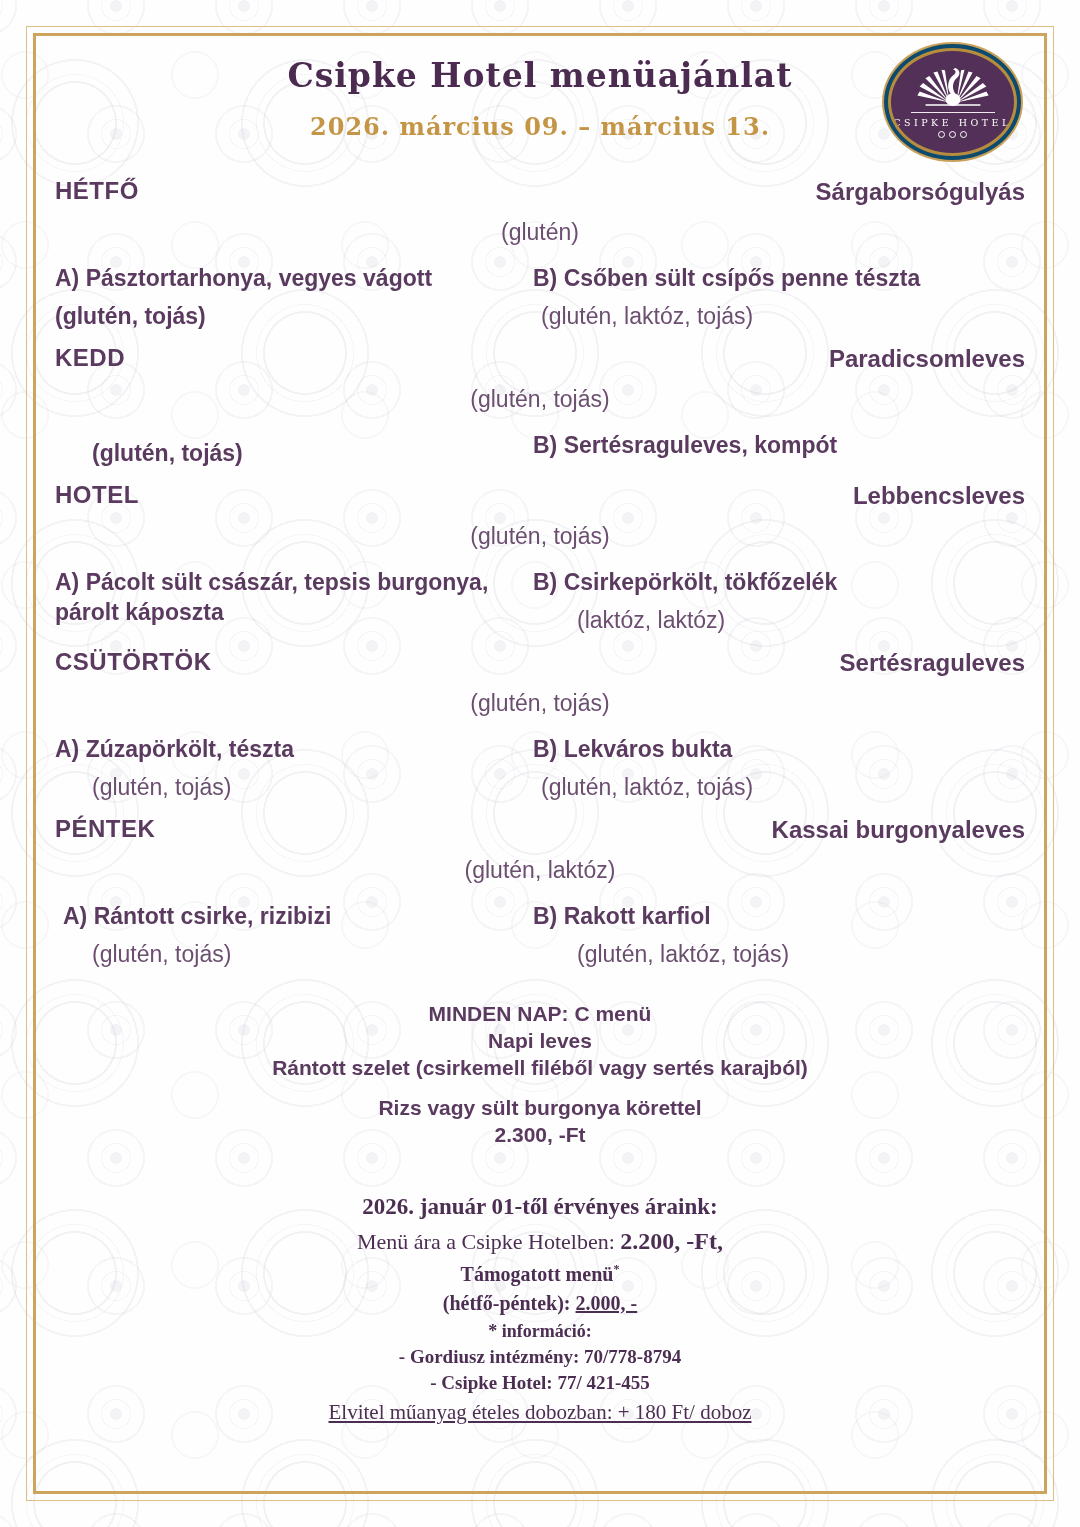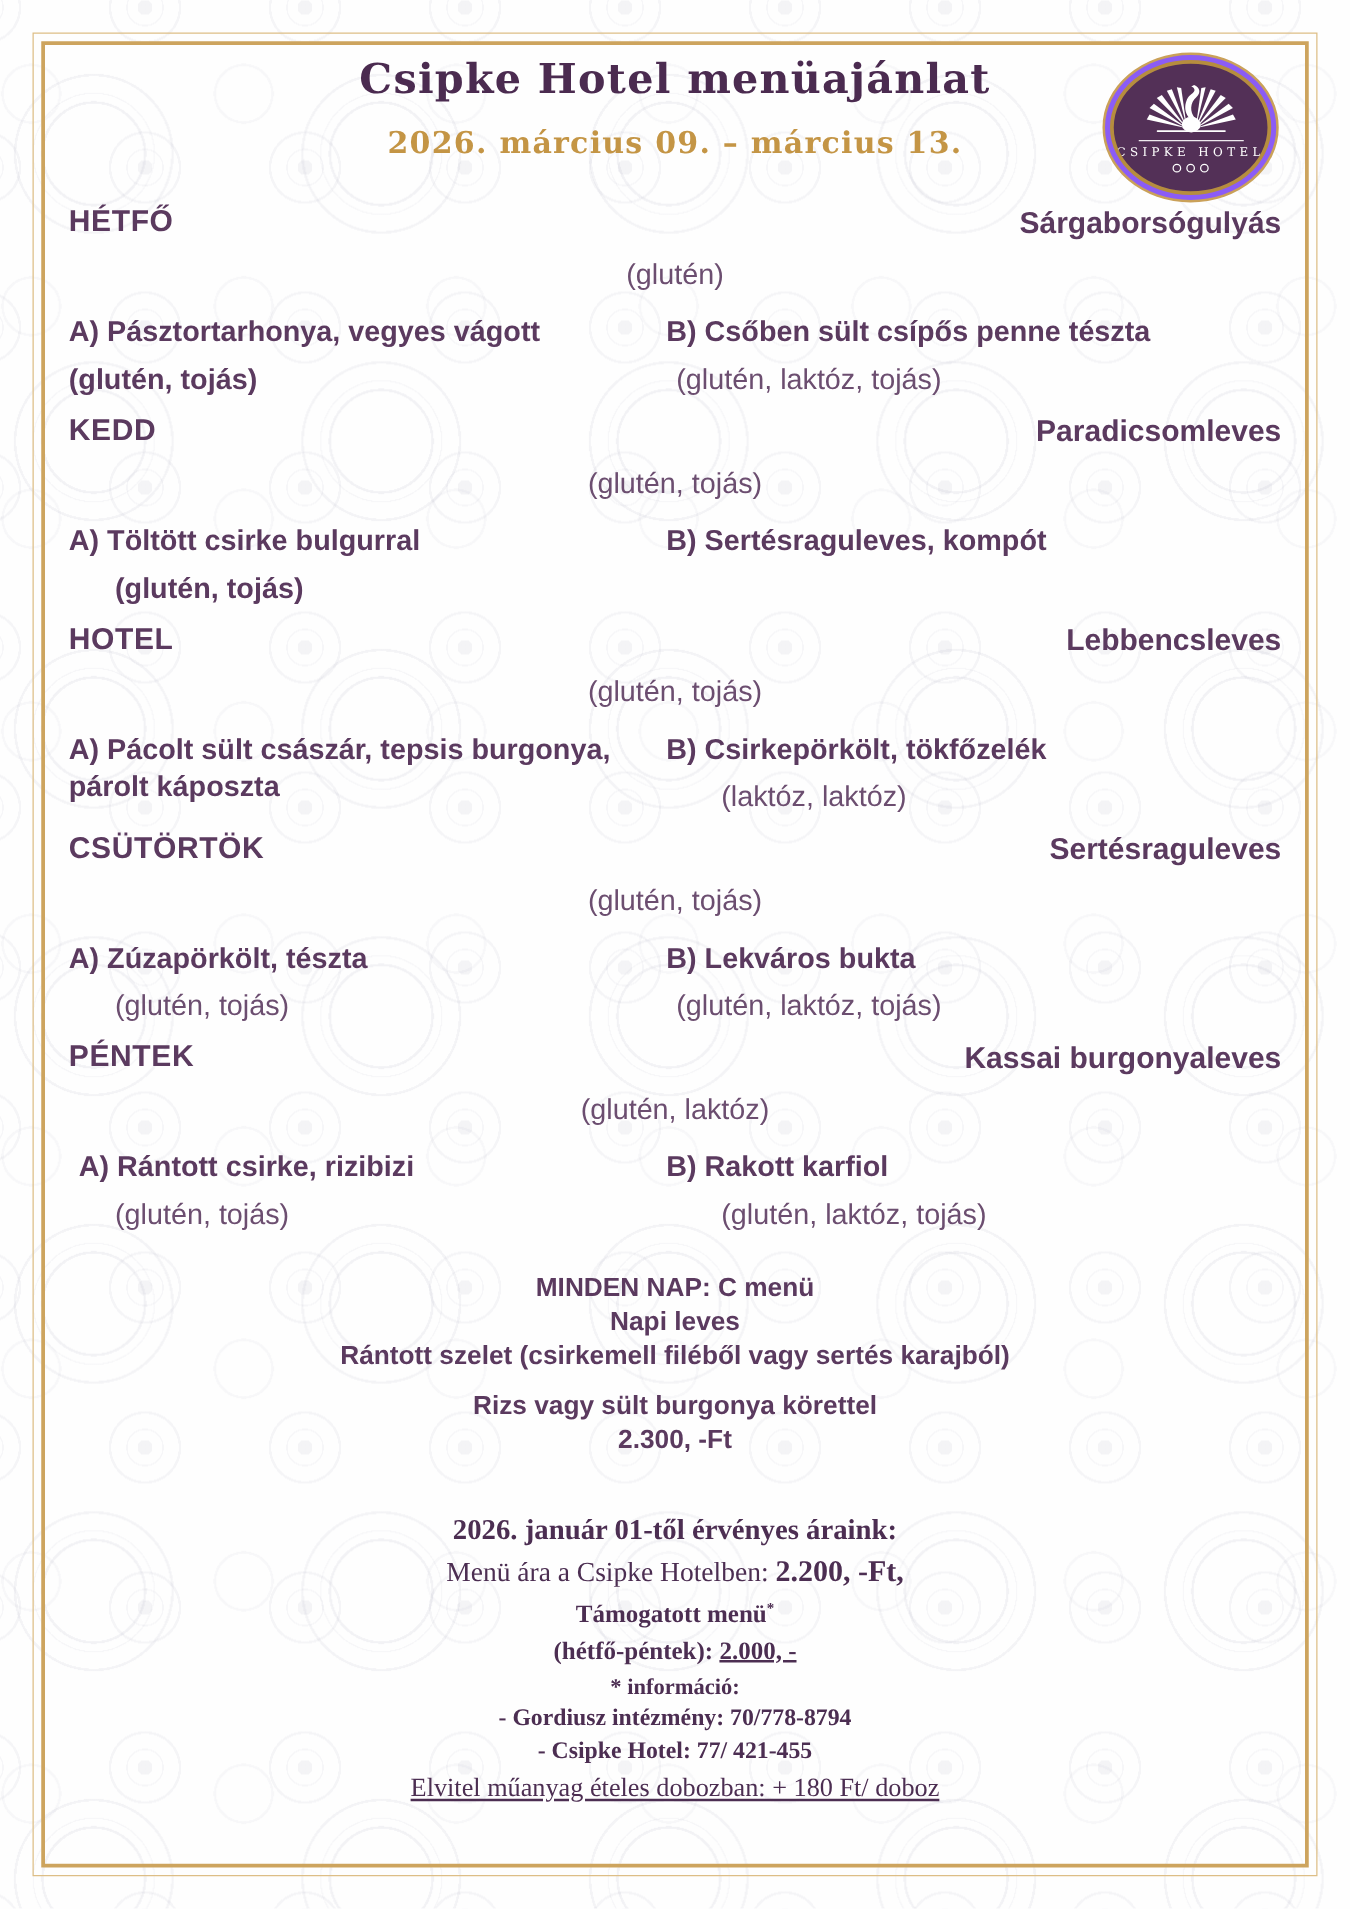--- a/index.html
+++ b/index.html
@@ -17,35 +17,35 @@
       radial-gradient(circle, transparent 0 40px, rgba(138,138,165,.10) 40px 42px, transparent 42px 48px, rgba(138,138,165,.07) 48px 49px, transparent 49px 62px, rgba(138,138,165,.09) 62px 64px, transparent 64px),
       radial-gradient(circle, rgba(138,138,165,.09) 0 6px, transparent 6px 14px, rgba(138,138,165,.07) 14px 15px, transparent 15px 27px, rgba(138,138,165,.08) 27px 29px, transparent 29px),
       radial-gradient(circle, transparent 0 22px, rgba(138,138,165,.06) 22px 24px, transparent 24px);
     background-size:230px 230px,128px 128px,170px 170px;
     background-position:-40px 8px,52px 70px,110px 160px;
   }
   .border-outer{position:absolute;inset:26px;border:1px solid #ddbe86;pointer-events:none;}
   .border-inner{position:absolute;inset:33px;border:3px solid #cda45e;pointer-events:none;}
 
   
-  header{position:relative;text-align:center;padding-top:43px;}
+  header{position:relative;text-align:center;padding-top:56px;}
   .title{
     margin:0;font-family:"DejaVu Serif",serif;font-weight:700;
     font-size:33px;letter-spacing:1px;color:#4b2b50;
   }
   .date-range{
     margin-top:17px;font-family:"DejaVu Serif",serif;font-weight:700;
     font-size:24px;letter-spacing:1px;color:#c49545;
   }
 
   
   .logo{
     position:absolute;top:42px;right:57px;width:137px;height:116px;
     border:2px solid #caa159;border-radius:50%;
-    background:#8b5cf6;display:flex;align-items:center;justify-content:center;
+    background:#0c4a6e;display:flex;align-items:center;justify-content:center;
   }
   .logo-inner{
     width:123px;height:102px;border-radius:50%;
     background:#533057;border:3px solid #b68d3e;
     display:flex;flex-direction:column;align-items:center;justify-content:center;
     overflow:hidden;
   }
   .swan{width:92px;height:46px;display:block;margin-top:2px;}
   .logo-rule{width:84px;height:1px;background:#fff;opacity:.9;margin-top:-2px;}
   .logo-name{
@@ -153,21 +153,20 @@
     </section>
 
     <section class="day">
       <div class="day-row">
         <h2 class="day-name">KEDD</h2>
         <div class="soup-name">Paradicsomleves</div>
       </div>
       <div class="soup-allerg">(glutén, tojás)</div>
       <div class="options">
         <div class="opt">
-          <div class="dish">A) Töltött csirke bulgurral</div>
           <div class="allerg allerg-bold ind-sm">(glutén, tojás)</div>
         </div>
         <div class="opt">
           <div class="dish">B) Sertésraguleves, kompót</div>
         </div>
       </div>
     </section>
 
     <section class="day">
       <div class="day-row">

